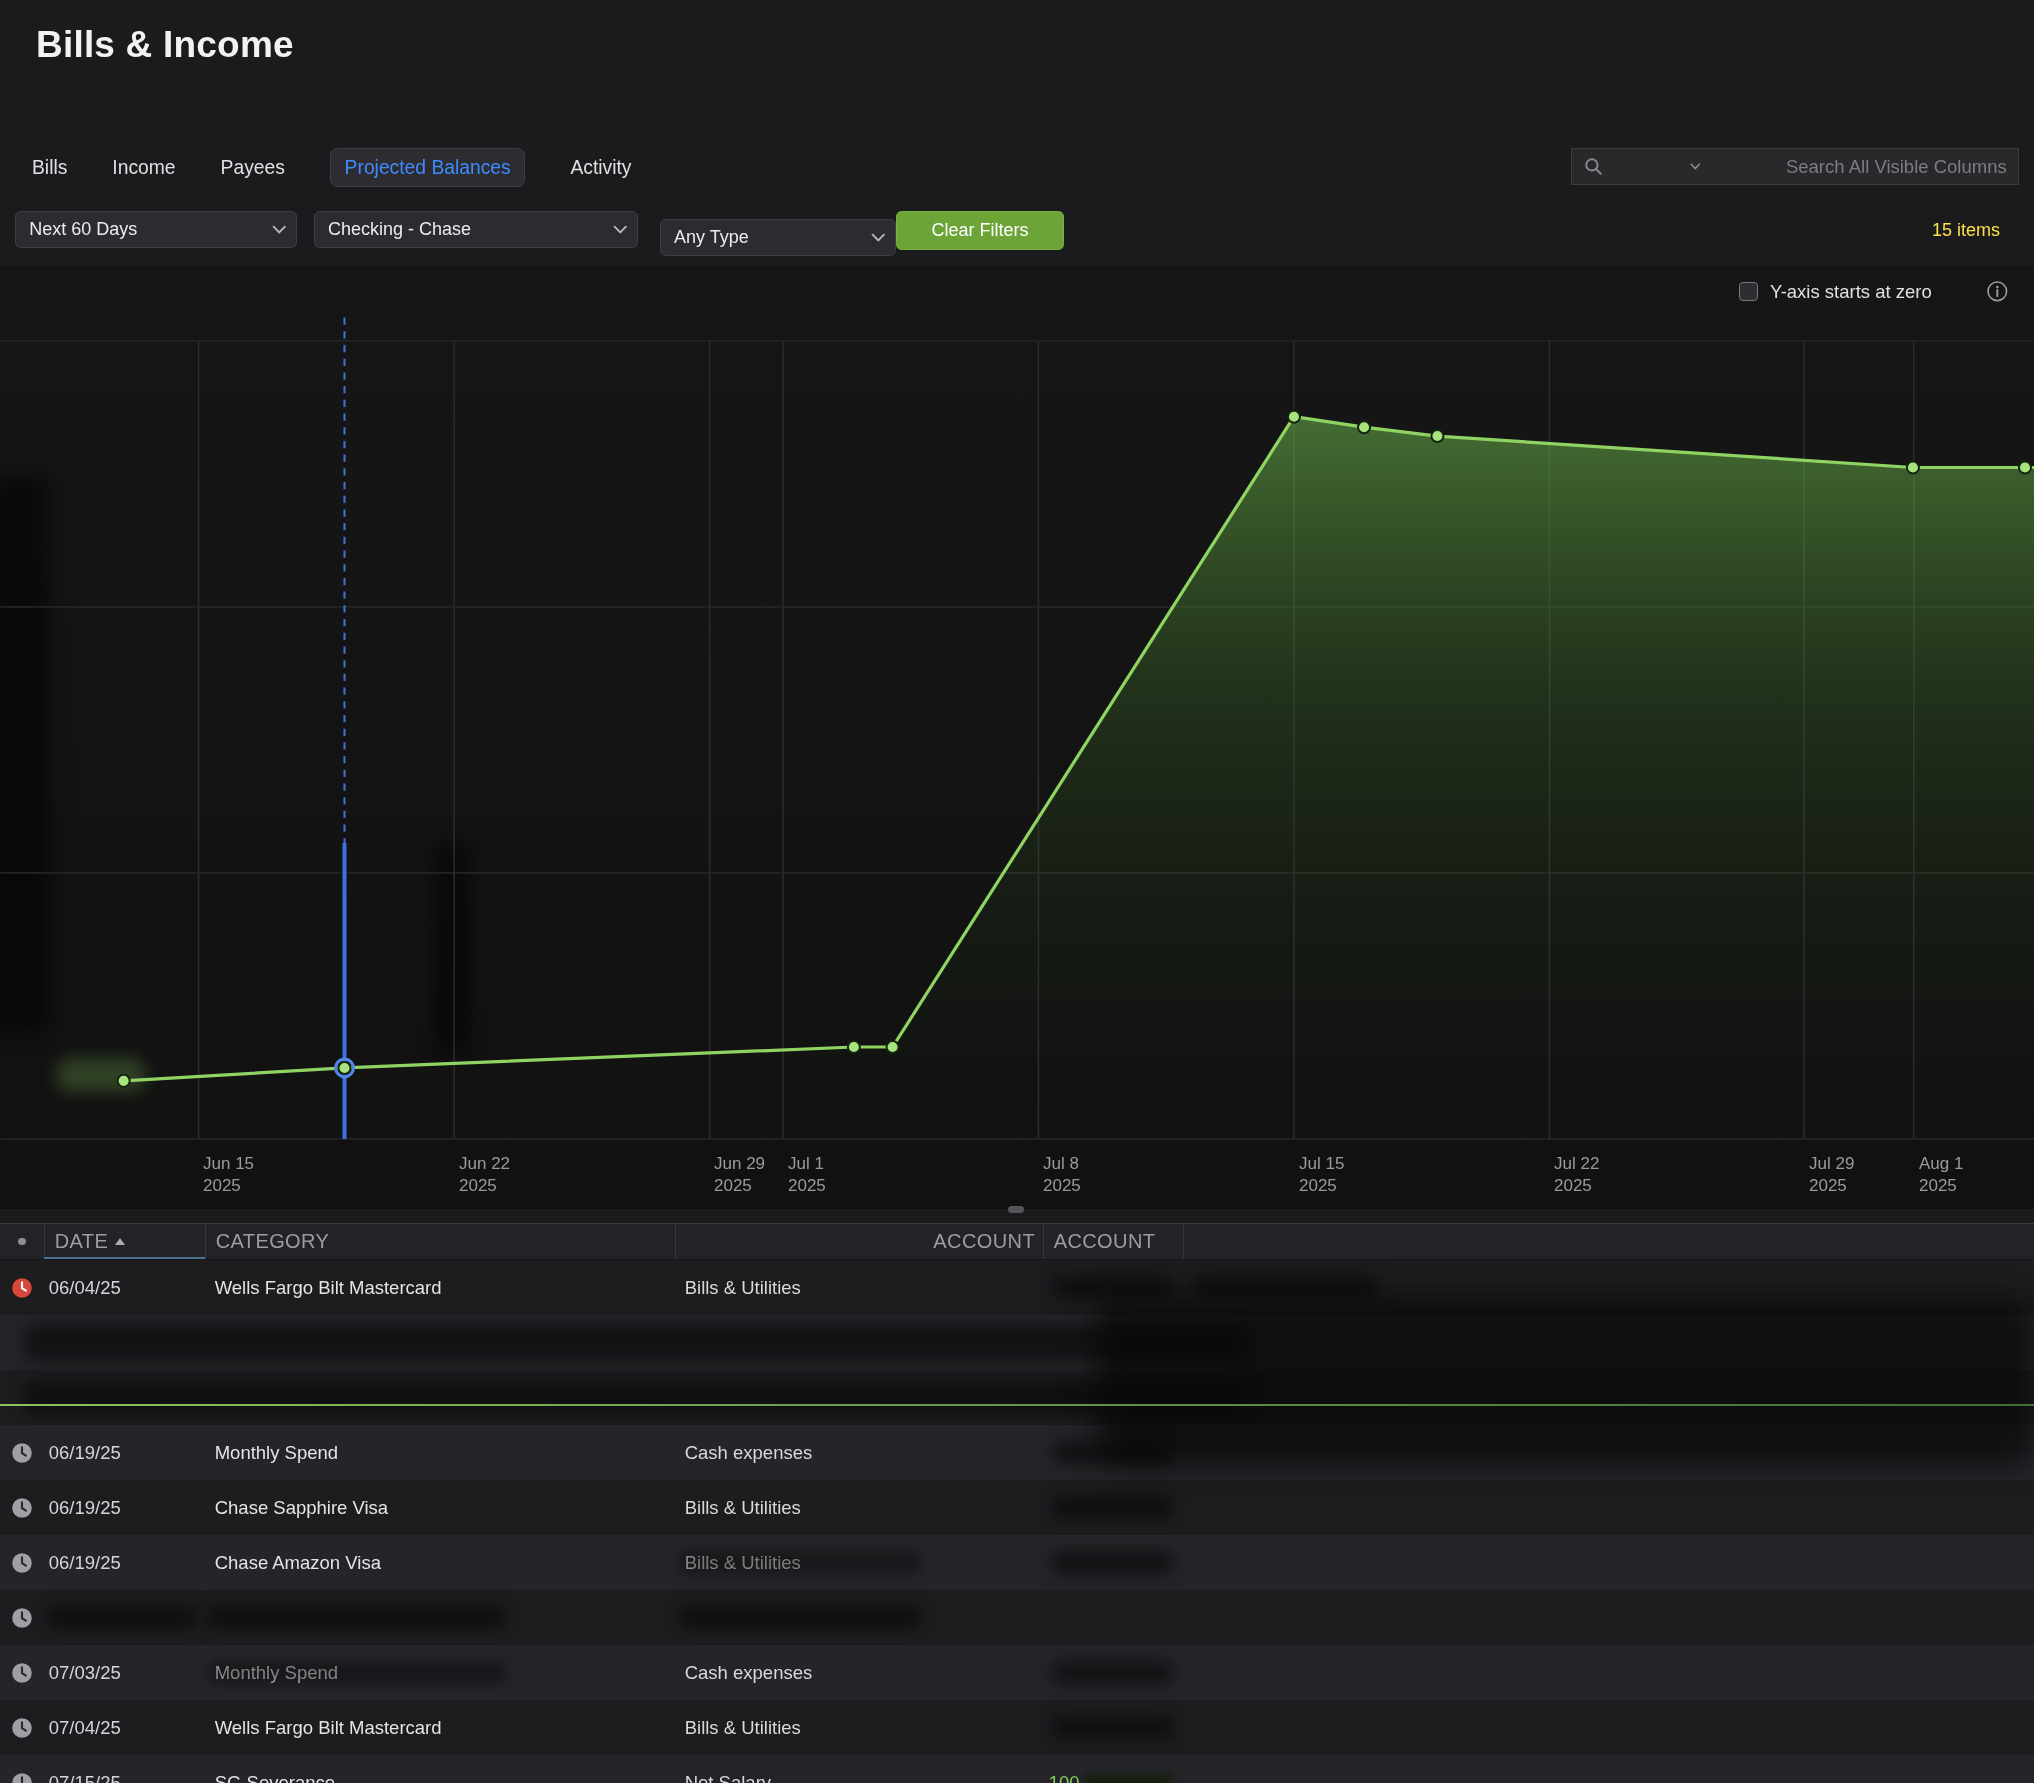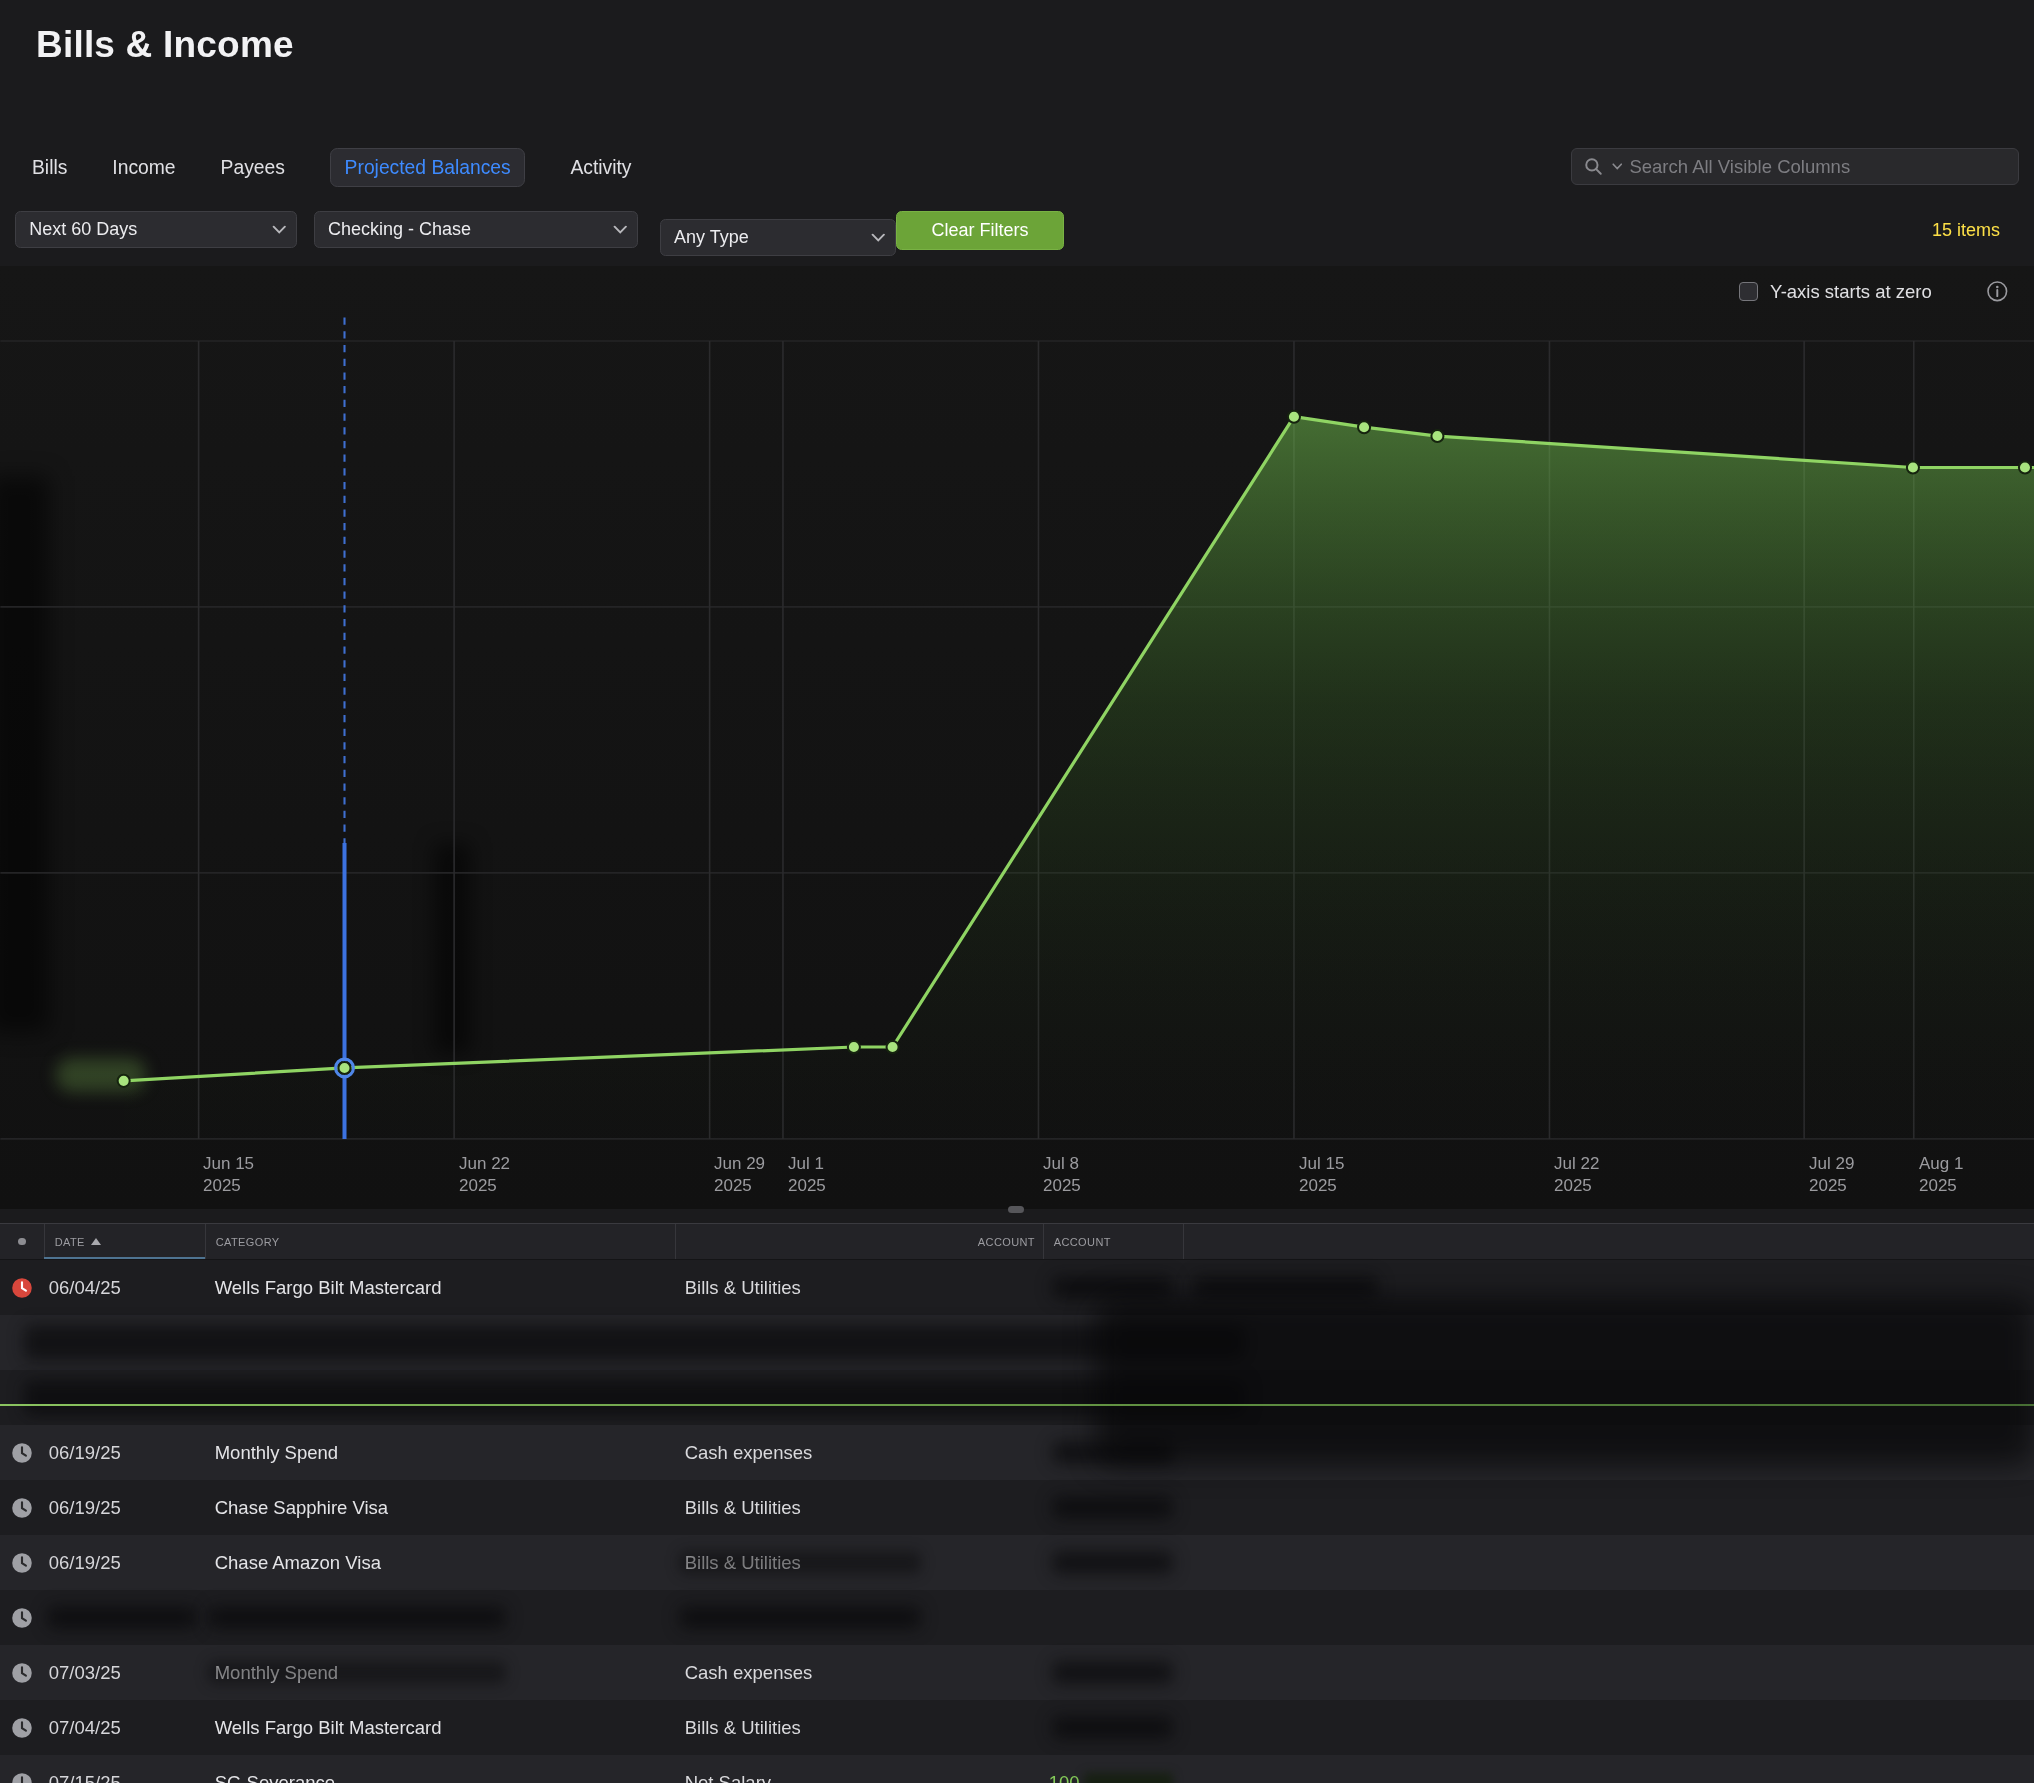--- a/index.html
+++ b/index.html
@@ -8,22 +8,22 @@
     background:#1b1b1d; color:#e6e6e9;
     font-family:"Liberation Sans", sans-serif;
   }
   
   .page-title { position:absolute; left:36px; top:24px; font-size:37px; font-weight:700; color:#f2f2f4; letter-spacing:0.2px; }
   .tabbar { position:absolute; left:32px; top:137px; height:61px; display:flex; align-items:center; gap:45px; }
   .tab { font-size:19.3px; color:#e0e0e4; cursor:default; white-space:nowrap; }
   .tab.active { color:#3e8bff; background:#2c2c31; border:0.8px solid #3f3f45; border-radius:7.3px; padding:7.3px 13.7px; }
   .search {
     position:absolute; top:148px; right:16px; width:448px; height:37px; box-sizing:border-box;
-    background:#29292c; border:0.8px solid #3b3b40; border-radius:6px;
-    display:flex; align-items:center; padding:0 11.3px; gap:7.3px;
+    background:#29292c; border:0.8px solid #3b3b40; border-radius:0;
+    display:flex; align-items:center; padding:0 11.3px; gap:7.3px;justify-content:space-between;
   }
   .search .ph { color:#7d7d82; font-size:18.5px; white-space:nowrap; overflow:hidden; }
   
   .dd {
     position:absolute; top:211px; height:37px; box-sizing:border-box;
     background:#2c2c30; border:0.8px solid #3e3e43; border-radius:5.6px;
     display:flex; align-items:center; justify-content:space-between;
     padding:0 9.7px 0 13px; font-size:18px; color:#ececef;gap:36px;
   }
   .btn-clear {
@@ -36,21 +36,21 @@
   #chart { position:absolute; left:0; top:266px; width:2035px; height:943px; background:linear-gradient(#161616,#111111); overflow:hidden; }
   #chart svg { position:absolute; left:0; top:0; }
   .checkbox { position:absolute; left:1739px; top:282px; width:18.5px; height:18.5px; box-sizing:border-box; background:#2e2e32; border:1.6px solid #76767b; border-radius:4px; }
   .yzero-label { position:absolute; left:1770px; top:281px; font-size:18.5px; color:#e0e0e3; }
   .info-ic { position:absolute; left:1986px; top:280px; }
   .xlabel { position:absolute; top:887px; font-size:17px; color:#9b9b9f; line-height:22px; white-space:nowrap; }
   .scroll-dot { position:absolute; left:1008px; top:1206px; width:16px; height:7.3px; border-radius:4px; background:#56565a; }
   
   #table { position:absolute; left:0; top:1223px; width:2035px; bottom:0; overflow:hidden; }
   .tgrid { display:grid; grid-template-columns:44px 161px 470px 368px 140px 242px 1fr; align-items:center; }
-  .thead { position:relative; height:35px; background:#232327; border-top:0.8px solid #3a3a3f; border-bottom:0.8px solid #141416; font-size:11px; color:#9c9ca1; letter-spacing:0.4px; }
+  .thead { position:relative; height:35px; background:#232327; border-top:0.8px solid #3a3a3f; border-bottom:0.8px solid #141416; font-size:20px; color:#9c9ca1; letter-spacing:0.4px; }
   .thc { display:flex; align-items:center; gap:6.4px; height:100%; padding-left:9.7px; box-sizing:border-box; border-left:0.8px solid #36363b; }
   .thc.first { border-left:none; justify-content:center; padding-left:0; }
   .thc.right { justify-content:flex-end; padding-right:8px; }
   .date-underline { position:absolute; left:44px; bottom:0; width:161px; height:2.4px; background:#4e7391; }
   .hdot { width:7.3px; height:7.3px; border-radius:50%; background:#8d8d92; }
   .sort-up { width:0; height:0; border-left:5.6px solid transparent; border-right:5.6px solid transparent; border-bottom:7.3px solid #a8a8ad; }
   .trow { position:relative; height:55px; font-size:18.5px; }
   .trow.dark { background:#1d1d20; }
   .trow.light { background:#252529; }
   .c-status { display:flex; justify-content:center; }

